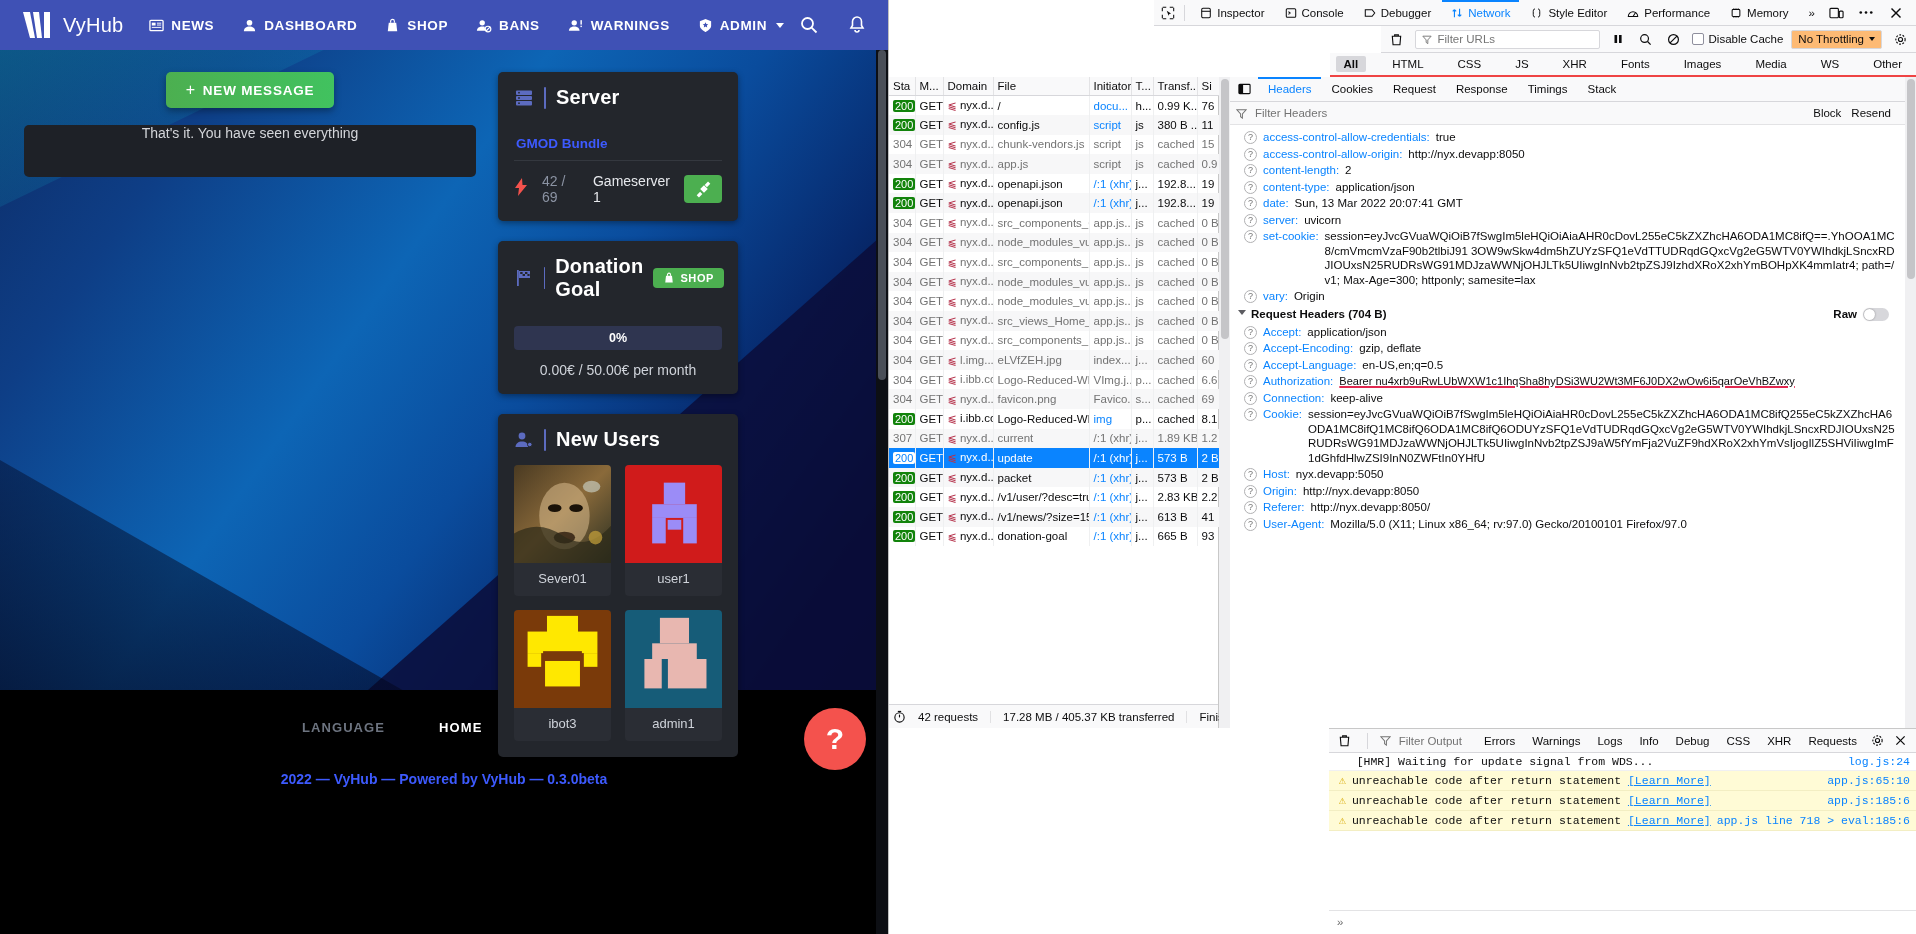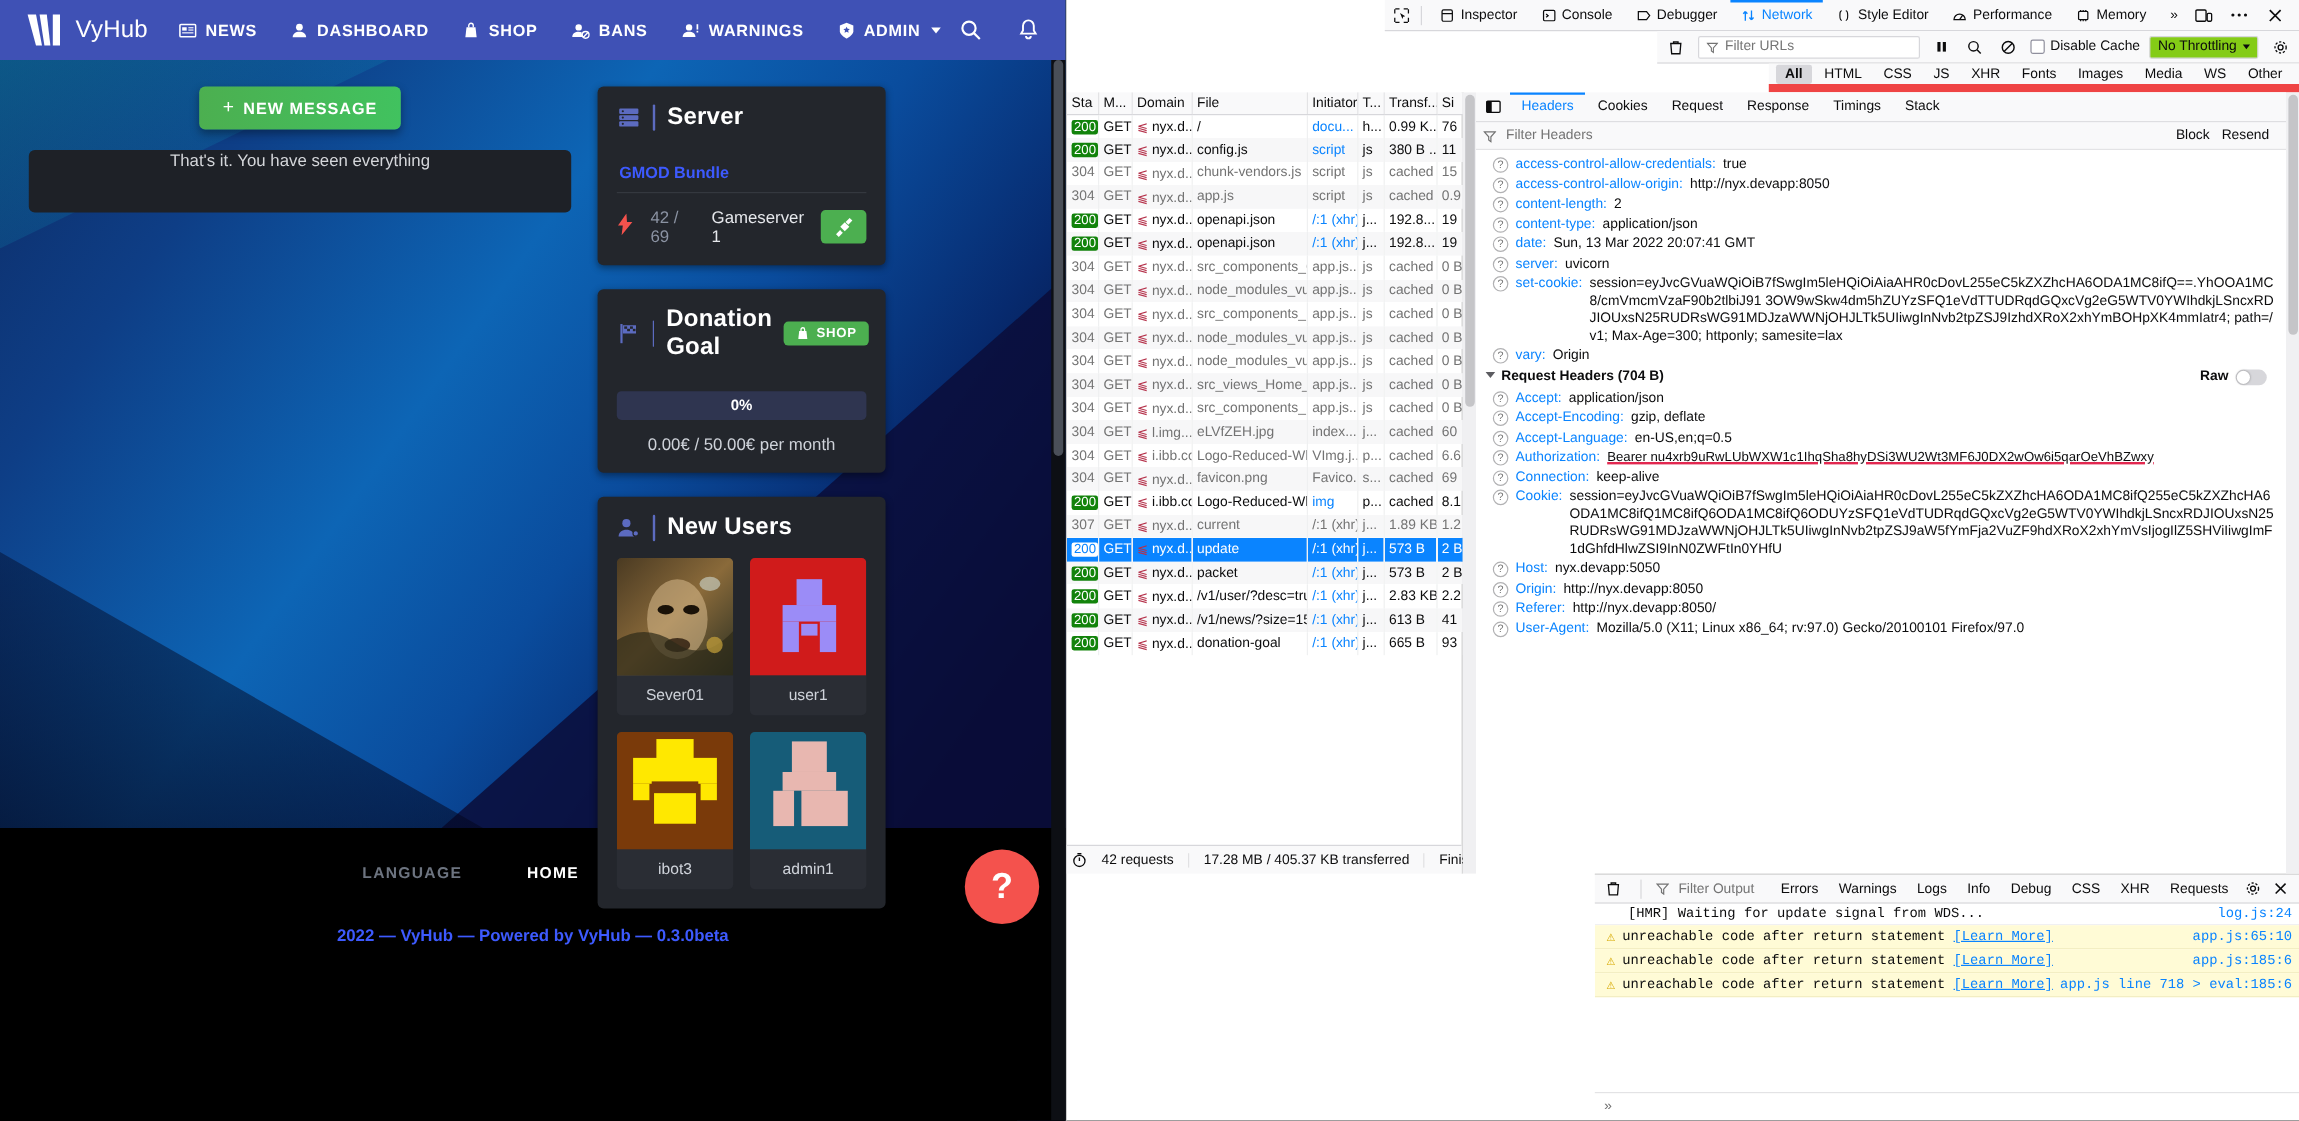--- a/index.html
+++ b/index.html
@@ -198,27 +198,27 @@
   }
   .filter-box {
     flex: 1; display: flex; align-items: center; gap: 6px;
     background: #fff; border: 1px solid #d7d7db; border-radius: 2px;
     height: 19px; padding: 0 6px; color: #737373;
   }
   .filter-box input { border: none; outline: none; width: 100%; font-size: 11.5px; font-family: inherit; background: transparent; color: #0c0c0d; }
   .chk { display: flex; align-items: center; gap: 5px; white-space: nowrap; cursor: pointer; }
   .chk .box { width: 12px; height: 12px; border: 1px solid #8f8f9d; border-radius: 2px; background: #fff; }
   .select-like {
-    display: flex; align-items: center; gap: 5px; border: 1px solid #d7d7db; background:#84cc16;
+    display: flex; align-items: center; gap: 5px; border: 1px solid #d7d7db; background:#fdba74;
     height: 19px; padding: 0 6px; border-radius: 2px; cursor: pointer; white-space: nowrap;
   }
 
   .type-filters {
-    height: 24px; display: flex; align-items: center; gap: 2px;
-    background: #f9f9fa; border-bottom: 7px solid #ef4444; padding: 0 6px;
+    height: 24px; display: flex; align-items: center; gap: 18px;
+    background: #f9f9fa; border-bottom: 2px solid #ef4444; padding: 0 6px;
   }
   .tf { padding: 2px 8px; border-radius: 2px; cursor: pointer; color: #0c0c0d; }
   .tf.active { background: #d7d7db; font-weight: 600; }
 
   .dt-mid { flex: 1; display: flex; min-height: 0; }
   .net-table-wrap { width: 330px; display: flex; flex-direction: column; min-width: 0; border-right: 1px solid #c8c8c8; }
   .net-table { width: 100%; border-collapse: collapse; table-layout: fixed; }
   .net-table th {
     font-weight: 400; font-size: 11.5px; text-align: left;
     background: #f9f9fa; border-bottom: 1px solid #d7d7db; border-right: 1px solid #e3e3e5;

